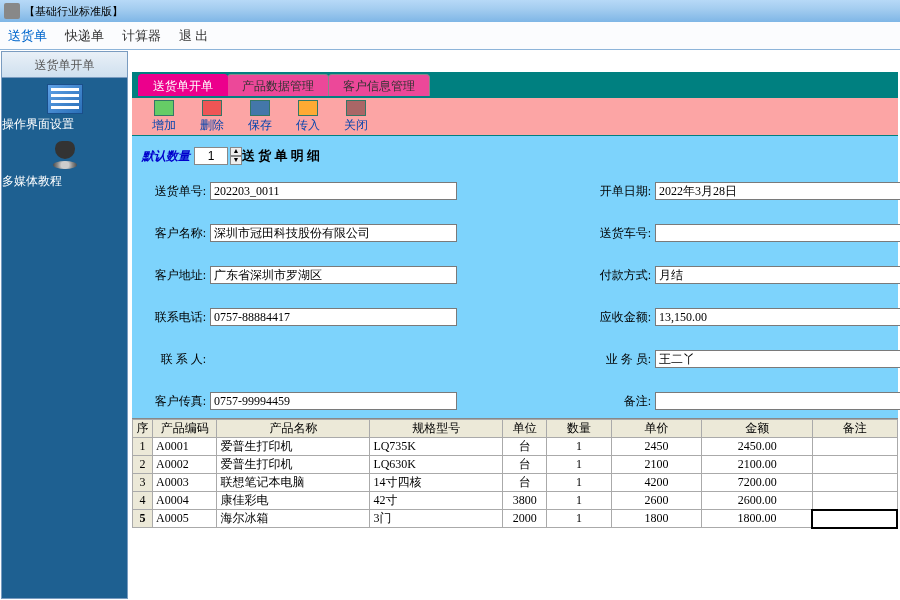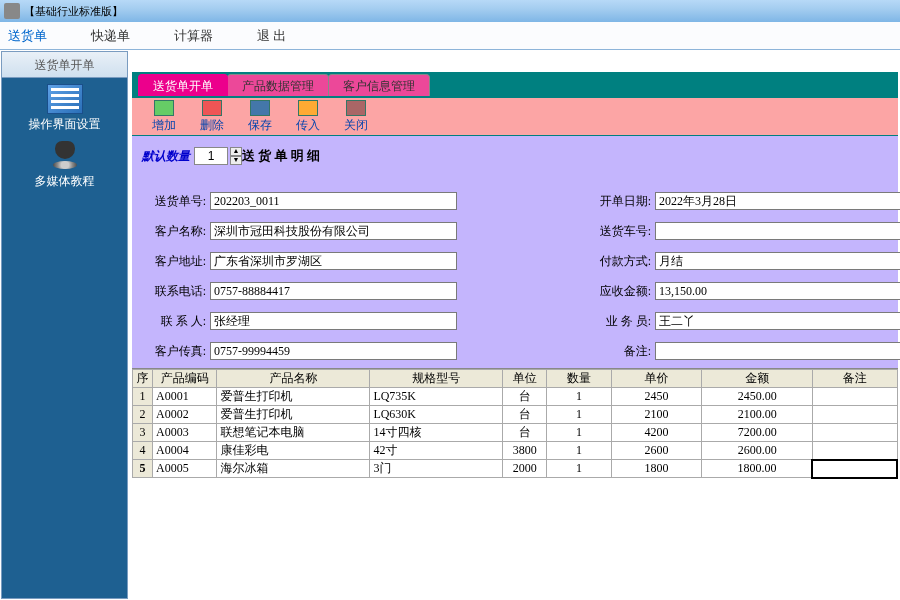--- a/index.html
+++ b/index.html
@@ -4,28 +4,28 @@
 <style>
 * { box-sizing: border-box; margin: 0; padding: 0; }
 body { font-family: "SimSun", serif; font-size: 12px; background: #fff; overflow: hidden; width: 900px; height: 600px; }
 
 
 .titlebar { height: 22px; background: linear-gradient(to bottom, #b7d9f7 0%, #a4cdf0 40%, #7fb6e6 100%); display: flex; align-items: center; padding-left: 4px; }
 .titlebar .logo { width: 16px; height: 16px; background: #888; border-radius: 2px; margin-right: 4px; }
 .titlebar .title { font-family: "Microsoft YaHei", sans-serif; font-size: 11px; color: #000; }
 
 
-.menubar { height: 28px; background: #fbfcfe; border-bottom: 1px solid #8db4d9; display: flex; align-items: center; padding-left: 8px; gap: 44px; font-family: "SimSun", serif; font-size: 13px; }
+.menubar { height: 28px; background: #fbfcfe; border-bottom: 1px solid #8db4d9; display: flex; align-items: center; padding-left: 8px; gap: 18px; font-family: "SimSun", serif; font-size: 13px; }
 .menubar .menu-item { color: #333; cursor: pointer; }
 .menubar .menu-item.active { color: #0066cc; }
 
 
 .sidebar { position: absolute; left: 1px; top: 51px; width: 127px; height: 548px; background: #1e6091; border: 1px solid #7a9cc0; }
 .sidebar-header { height: 26px; background: linear-gradient(to bottom, #e9f0f7, #cfe0ef); text-align: center; line-height: 26px; font-size: 12px; color: #555; border-bottom: 1px solid #7a9cc0; }
-.sidebar-item { text-align: center; padding: 6px 0 2px 0; color: #fff; cursor: pointer; }
+.sidebar-item { text-align: left; padding: 6px 0 2px 0; color: #fff; cursor: pointer; }
 .sidebar-item .sbicon { width: 36px; height: 30px; margin: 0 auto 2px; }
 .sbicon.sheet { background: linear-gradient(135deg, #5ea1e6, #2a6fb8); border: 1px solid #1a4f8a; position: relative; }
 .sbicon.sheet::before { content: ""; position: absolute; inset: 3px; background: repeating-linear-gradient(to bottom, #fff 0 3px, transparent 3px 6px); }
 .sbicon.media { position: relative; }
 .sbicon.media::before { content: ""; position: absolute; left: 8px; top: 0; width: 20px; height: 18px; background: #333; border-radius: 10px 10px 14px 14px; }
 .sbicon.media::after { content: ""; position: absolute; left: 6px; bottom: 2px; width: 24px; height: 8px; background: radial-gradient(circle, #ccc 30%, #888 60%, #444 100%); border-radius: 50%; }
 
 
 .main { position: absolute; left: 132px; top: 72px; right: 2px; bottom: 2px; background: #008080; }
 
@@ -38,29 +38,29 @@
 .toolbar { height: 40px; background: #fca5a5; border-top: 2px solid #008080; display: flex; align-items: center; padding-left: 8px; gap: 0; border-bottom: 1px solid #008080; }
 .tool-btn { width: 48px; text-align: center; cursor: pointer; color: #0645ad; font-size: 12px; }
 .tool-btn .ticon { width: 20px; height: 16px; margin: 0 auto 1px; background: #5a9; border: 1px solid #376; }
 .tool-btn .ticon.add { background: #6c6; }
 .tool-btn .ticon.del { background: #e55; }
 .tool-btn .ticon.save { background: #47a; }
 .tool-btn .ticon.import { background: #fa3; }
 .tool-btn .ticon.close { background: #a66; }
 
 
-.form-area { background: #c4b5fd; padding: 8px 10px 6px 10px; }
+.form-area { background: #7dd3fc; padding: 8px 10px 6px 10px; }
 .form-top { display: flex; align-items: center; height: 24px; }
 .default-qty-label { color: #0000cc; font-weight: bold; font-style: italic; margin-right: 4px; }
 .default-qty-input { width: 34px; height: 18px; border: 1px solid #888; text-align: center; font-size: 12px; }
 .spinner { display: inline-flex; flex-direction: column; margin-left: 2px; }
 .spinner div { width: 12px; height: 9px; border: 1px solid #888; background: #eee; line-height: 6px; text-align: center; font-size: 7px; cursor: pointer; }
 .form-title { flex: 1; text-align: left; font-weight: bold; font-size: 13px; color: #000; padding-right: 120px; }
 
-.form-grid { display: grid; grid-template-columns: 315px 315px; gap: 8px 130px; margin-top: 22px; }
+.form-grid { display: grid; grid-template-columns: 315px 315px; gap: 20px 130px; margin-top: 12px; }
 .form-row { display: flex; align-items: center; height: 22px; }
 .form-row label { width: 64px; text-align: right; margin-right: 4px; font-size: 12px; }
 .form-row input { flex: 1; height: 18px; border: 1px solid #7a7a7a; background: #fff; font-size: 12px; padding: 0 3px; font-family: inherit; }
 
 
 .datagrid { background: #fff; border-top: 1px solid #888; font-size: 12px; }
 table { border-collapse: collapse; width: 100%; table-layout: fixed; }
 th, td { border: 1px solid #aaa; height: 18px; padding: 0 3px; overflow: hidden; white-space: nowrap; }
 th { background: #ece9d8; font-weight: normal; text-align: center; }
 td.rh { background: #ece9d8; text-align: center; width: 20px; }
@@ -168,21 +168,20 @@
         <div class="form-row">
           <label>联系电话:</label>
           <input value="0757-88884417" style="">
         </div>
         <div class="form-row">
           <label>应收金额:</label>
           <input value="13,150.00" style="">
         </div>
         <div class="form-row">
           <label>联 系 人:</label>
-          <input value="张经理" style="">
         </div>
         <div class="form-row">
           <label>业 务 员:</label>
           <input value="王二丫" style="">
         </div>
         <div class="form-row">
           <label>客户传真:</label>
           <input value="0757-99994459" style="">
         </div>
         <div class="form-row">

